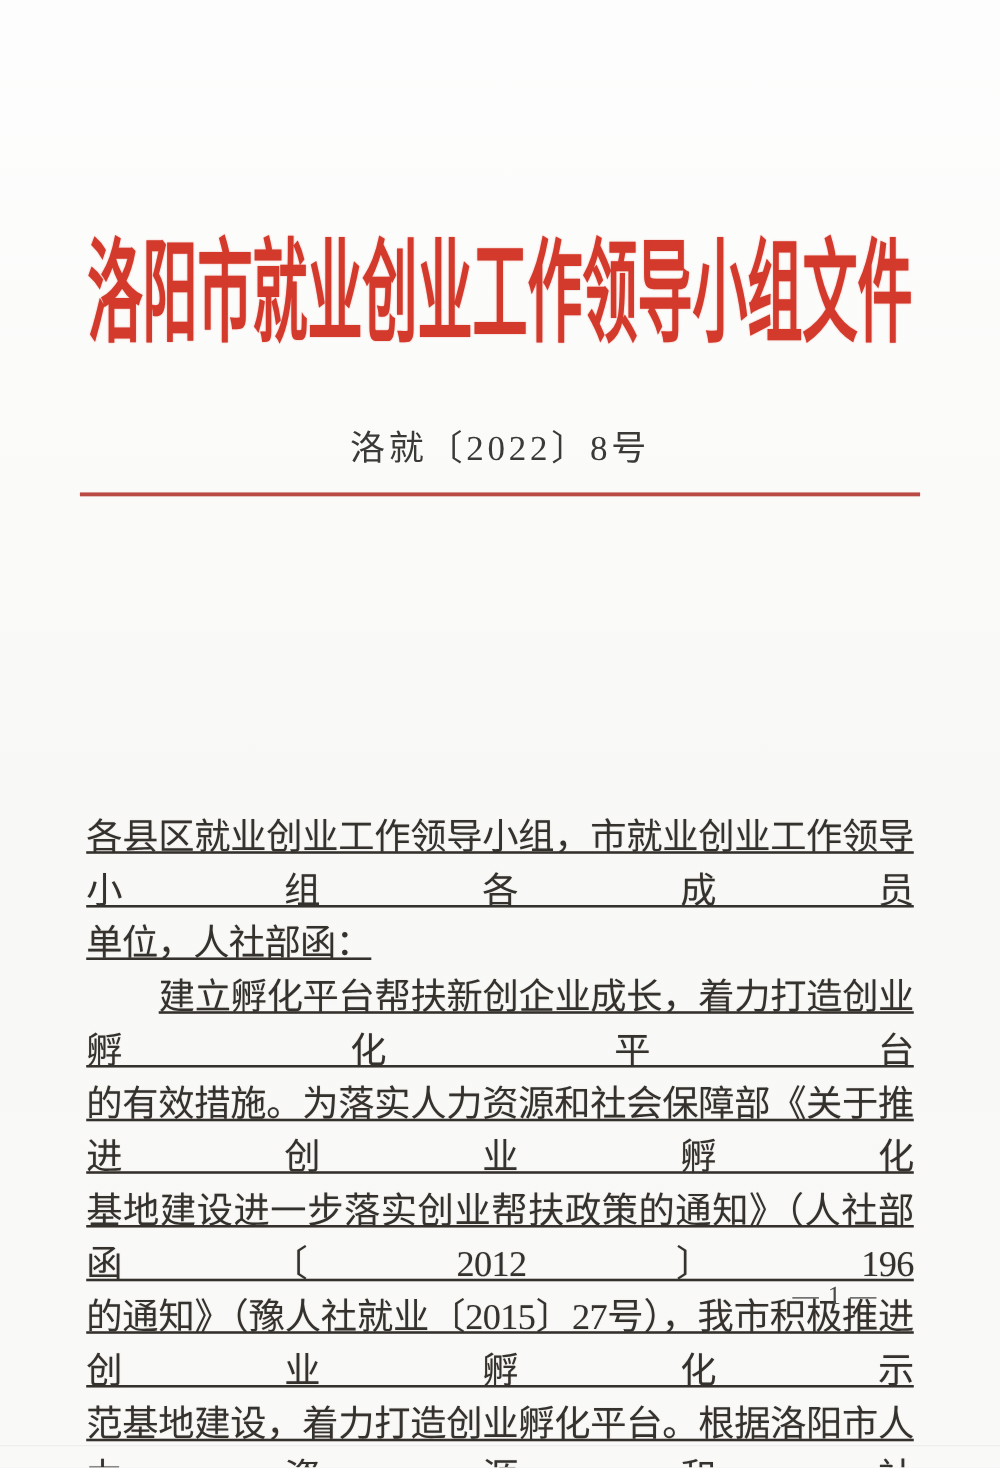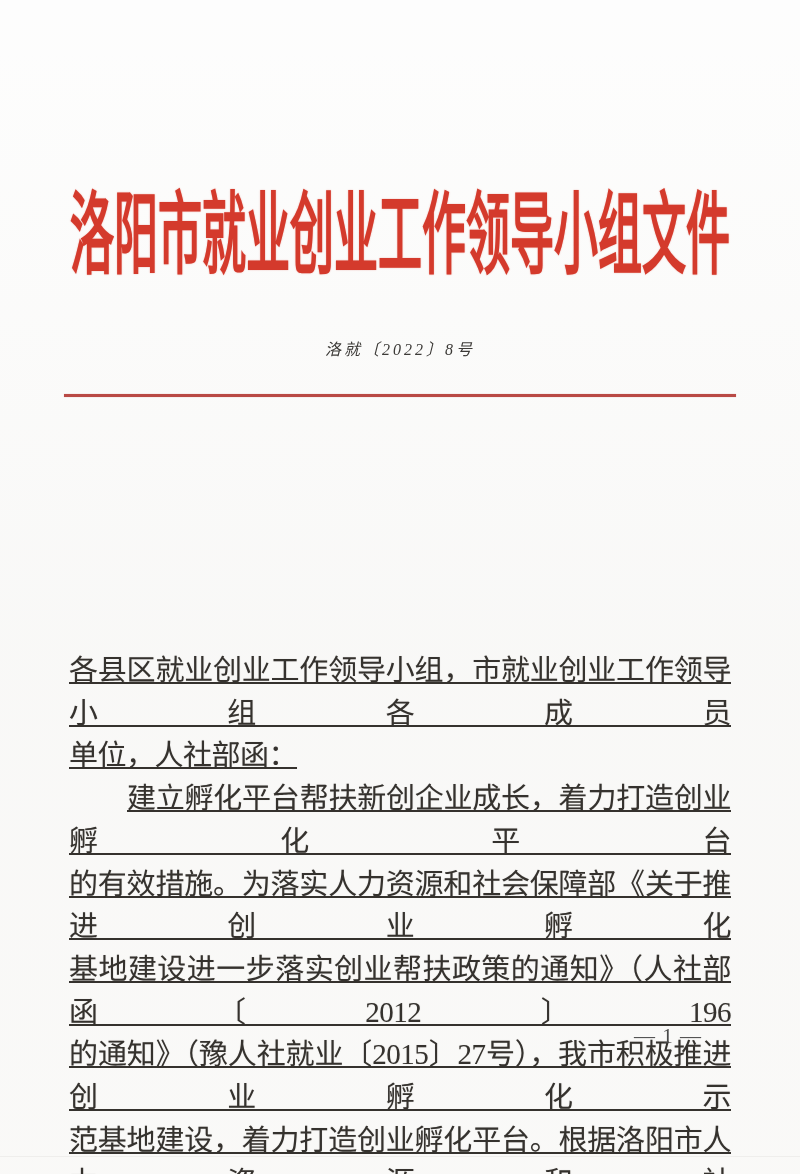--- a/index.html
+++ b/index.html
@@ -33,23 +33,22 @@
   .banner{
     font-size:44px;font-weight:bold;white-space:nowrap;
     color:var(--banner-red);
     transform:scaleY(2.05);
     letter-spacing:0;
     text-shadow:0 0 1px rgba(212,58,44,.45);
   }
   .doc-number{
     position:absolute;top:336px;left:0;right:0;
     text-align:center;
-    font-size:16px;letter-spacing:3px;
+    font-size:28px;letter-spacing:3px;
     color:#3c3a37;
-    font-style:italic;
   }
   .red-divider{
     position:absolute;top:394px;left:64px;width:672px;height:3px;
     background:var(--divider-red);
     box-shadow:0 0 1px rgba(185,74,69,.6);
   }
   .title{
     position:absolute;top:461px;left:20px;right:20px;
     text-align:center;
     font-size:31px;line-height:47px;font-weight:bold;

